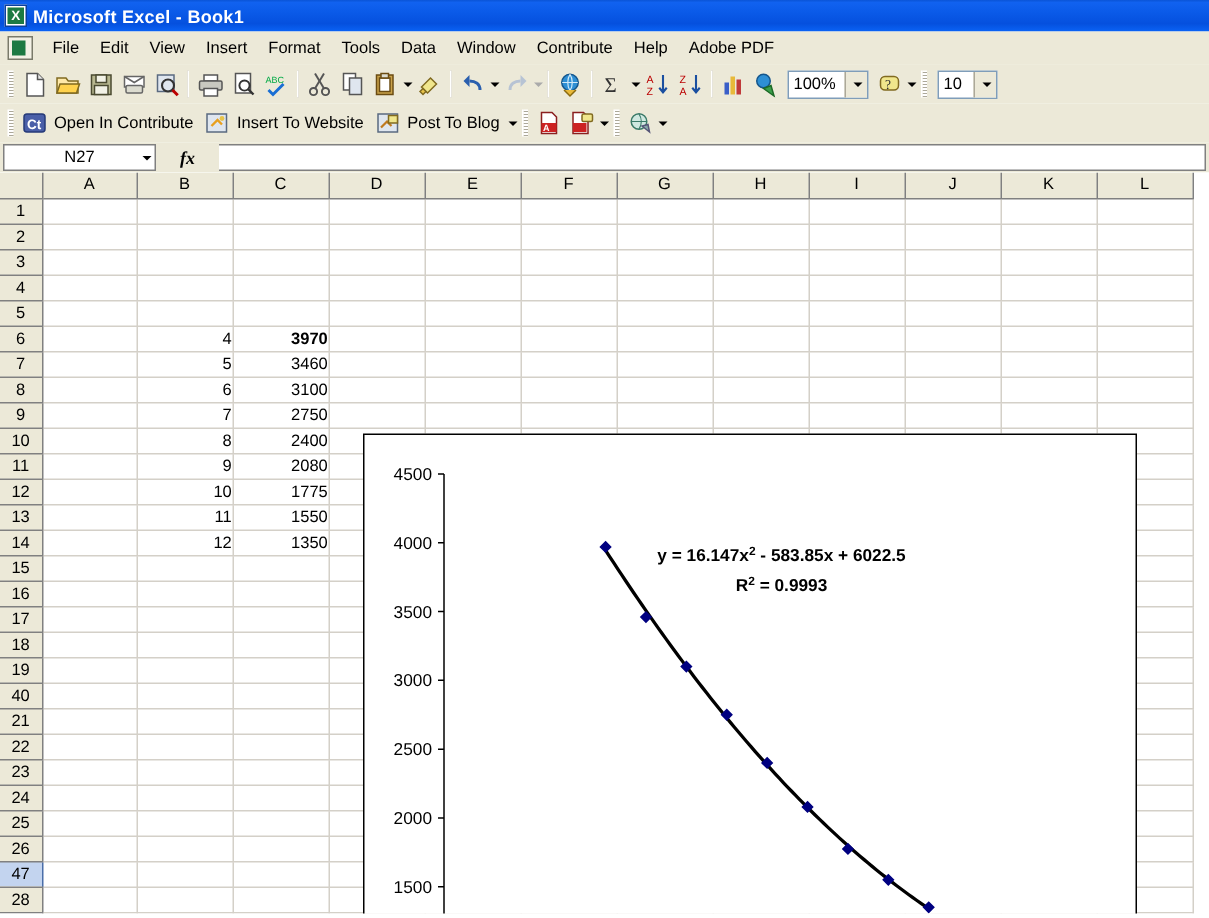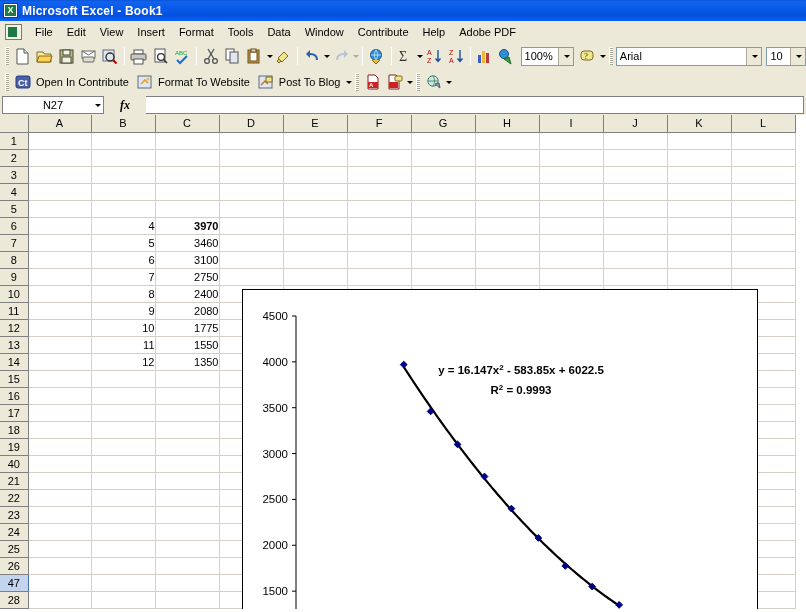--- a/index.html
+++ b/index.html
@@ -308,26 +308,20 @@
   <span class="tb-btn">
     <svg width="17" height="17" viewBox="0 0 17 17">
         <rect x="2" y="3" width="12" height="9" rx="3" fill="#f0e68c" stroke="#806a20"></rect>
         <text x="5" y="11" font-size="9" font-family="Liberation Serif" fill="#333">?</text>
       </svg>
   </span>
   <span class="arrow-dn"></span>
 
   <span class="grip"></span>
 
-  <span class="combo" style="width:148px;">
-    <span>Arial</span>
-    <span class="cbtn">
-        <span class="arrow-dn"></span>
-      </span>
-  </span>
   <span class="combo" style="width:40px;margin-left:4px;">
     <span>10</span>
     <span class="cbtn">
         <span class="arrow-dn"></span>
       </span>
   </span>
 </div>
 
 <div class="toolbar" id="contrib-toolbar">
   <span class="grip"></span>
@@ -339,21 +333,21 @@
   </span>
   <span class="tb-label">Open In Contribute</span>
 
   <span class="tb-btn">
     <svg width="16" height="16" viewBox="0 0 16 16">
         <rect x="1" y="2" width="13" height="12" fill="#dfe6ef" stroke="#5a6a80"></rect>
         <path d="M4 10l4-4 3 3" fill="none" stroke="#e8a020" stroke-width="1.6"></path>
         <circle cx="11" cy="5" r="1.6" fill="#e8c44a"></circle>
       </svg>
   </span>
-  <span class="tb-label">Format To Website</span>
+  <span class="tb-label">Insert To Website</span>
 
   <span class="tb-btn">
     <svg width="16" height="16" viewBox="0 0 16 16">
         <rect x="1" y="2" width="13" height="12" fill="#dfe6ef" stroke="#5a6a80"></rect>
         <path d="M3 11l4-4 3 3" fill="none" stroke="#c07a20" stroke-width="1.5"></path>
         <rect x="8" y="3" width="6" height="5" fill="#f0e68c" stroke="#806a20"></rect>
       </svg>
   </span>
   <span class="tb-label">Post To Blog</span>
   <span class="arrow-dn"></span>

